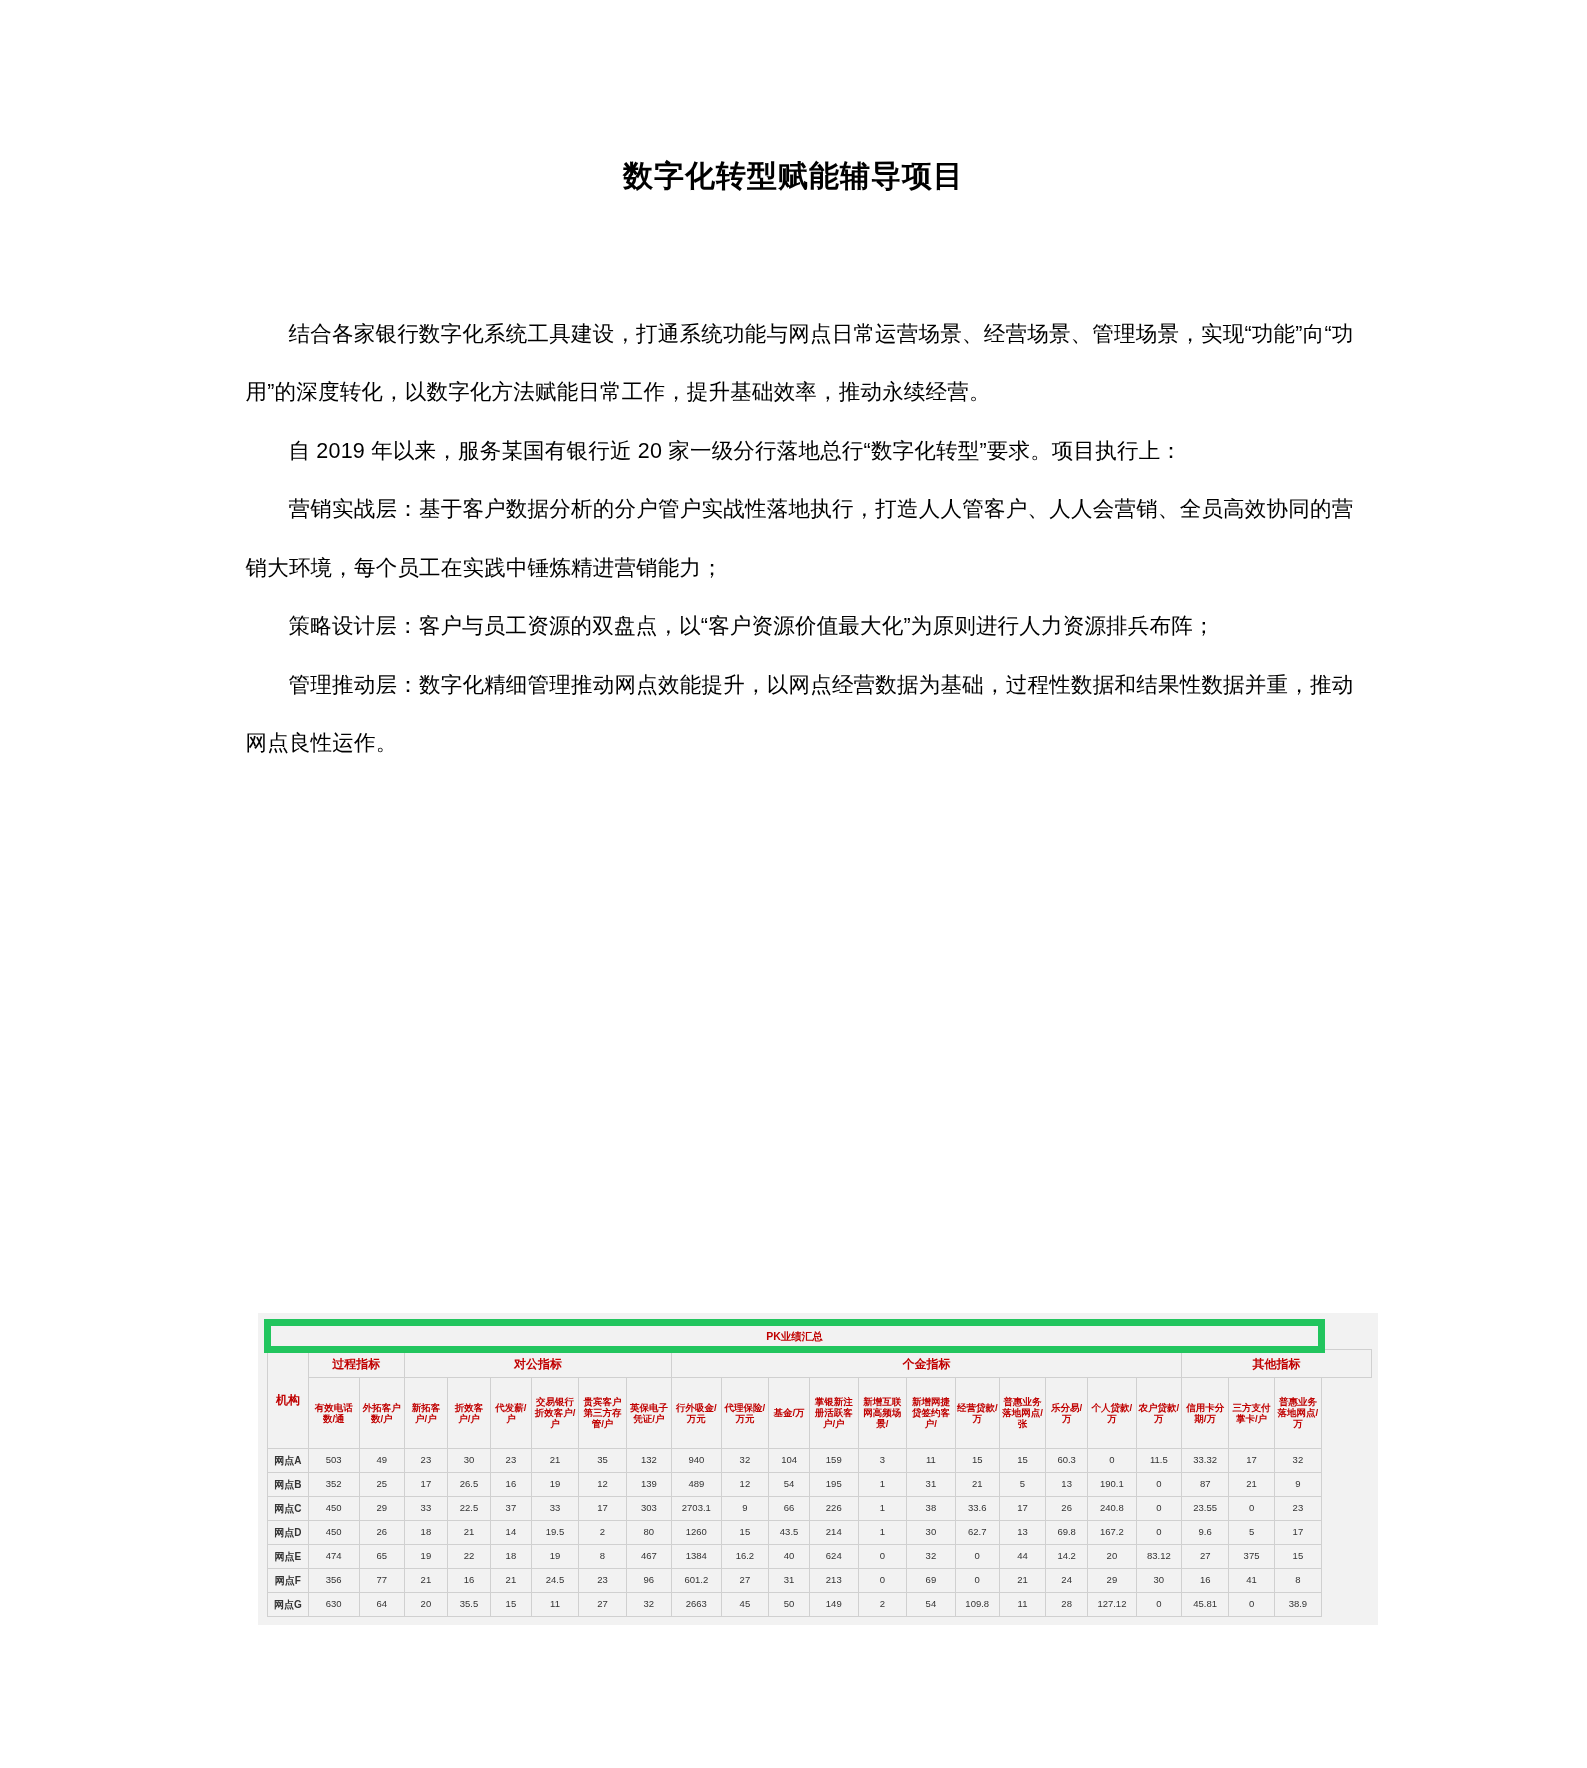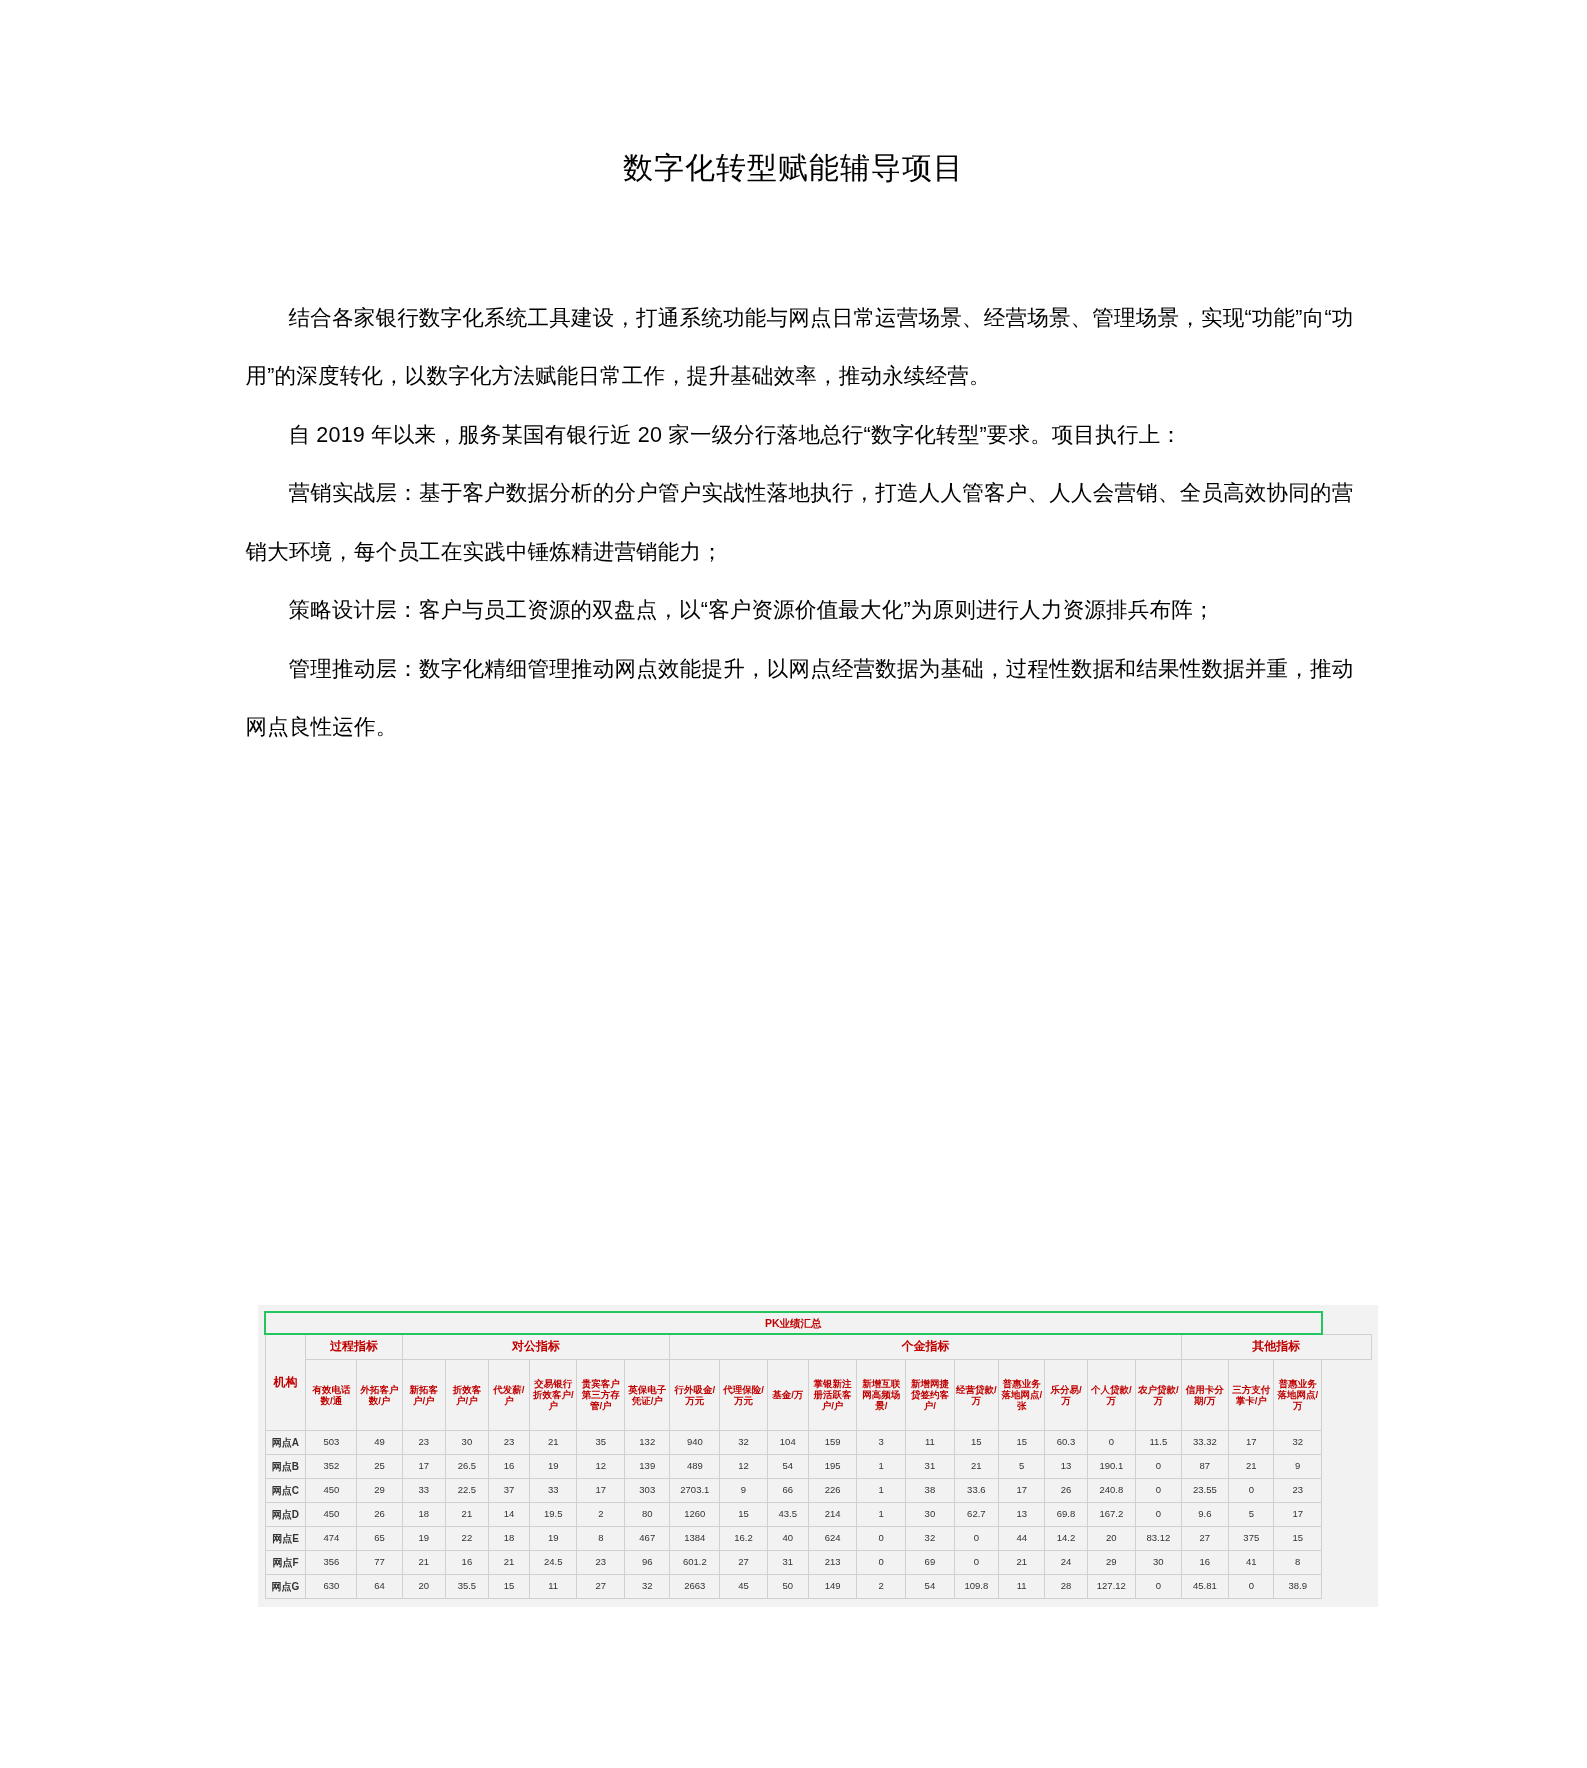--- a/index.html
+++ b/index.html
@@ -18,23 +18,23 @@
   .page {
     width: 1587px;
     height: 1768px;
     box-sizing: border-box;
     padding: 0;
     position: relative;
   }
   .doc-title {
     text-align: center;
     font-size: 30px;
-    font-weight: normal;
+    font-weight: bold;
     letter-spacing: 1px;
-    margin: 8px;
+    margin: 16px;
     padding-top: 140px;
     color: #000;
   }
   .body-block {
     margin: 0 auto;
     width: 1120px;
     padding-top: 92px;
   }
   p.para {
     font-size: 21.5px;
@@ -72,21 +72,21 @@
     padding: 1px 0;
     line-height: 1.15;
     word-break: break-all;
   }
   table.pk tr.title-row td {
     font-size: 10.5px;
     font-weight: bold;
     color: #c00000;
     padding: 4px 0;
     background: #f2f2f2;
-    border: 2px solid #22c55e;
+    border: 7px solid #22c55e;
   }
   table.pk tr.group-row td {
     font-weight: bold;
     color: #c00000;
     font-size: 12px;
     padding: 5px 0;
   }
   table.pk tr.head-row td {
     font-weight: bold;
     color: #c00000;

